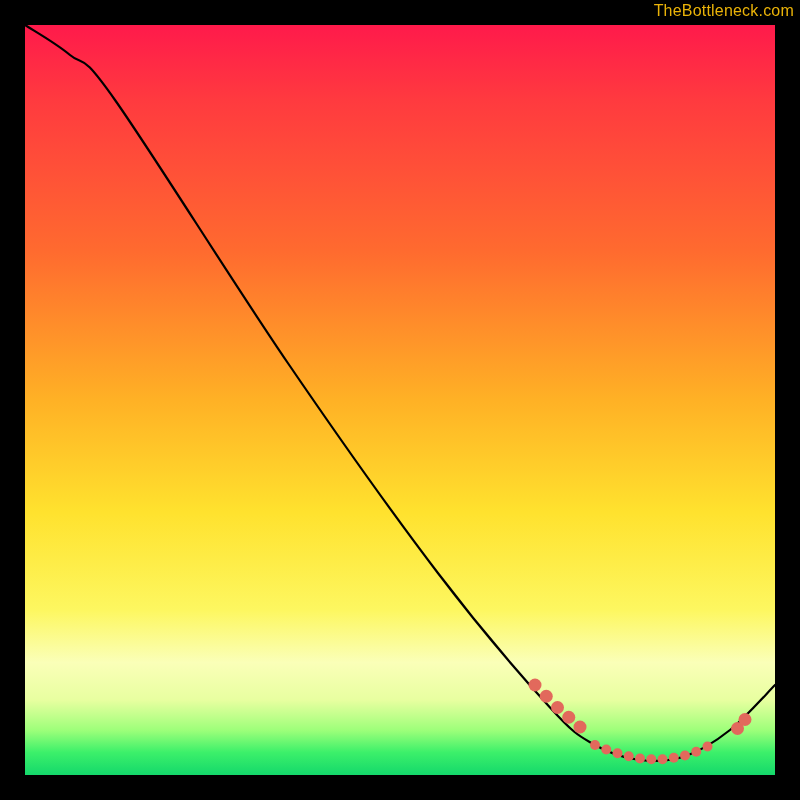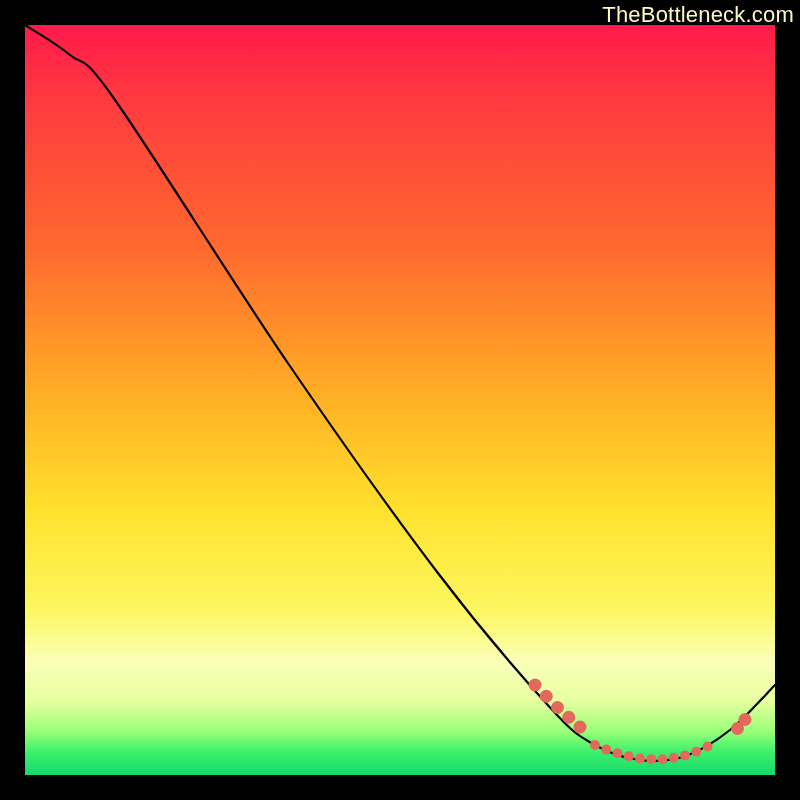--- a/index.html
+++ b/index.html
@@ -55,22 +55,22 @@
     stroke-linejoin: round;
   }
   .dot {
     fill: #e2695c;
     stroke: none;
   }
   .watermark {
     position: absolute;
     top: 2px;
     right: 6px;
-    color: #fef9c3;
-    font-size: 22px;
+    color: #eab308;
+    font-size: 16px;
     letter-spacing: 0.2px;
     user-select: none;
   }
 </style>
 </head>
 <body>
 
 <div class="frame">
   <div class="plot">
     <svg class="curve-svg" viewBox="0 0 750 750">

